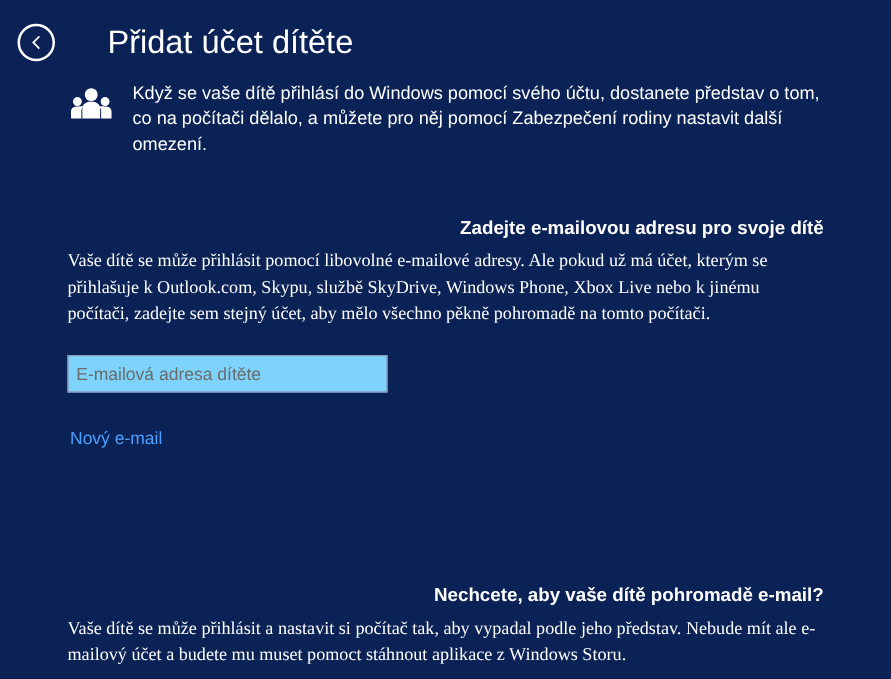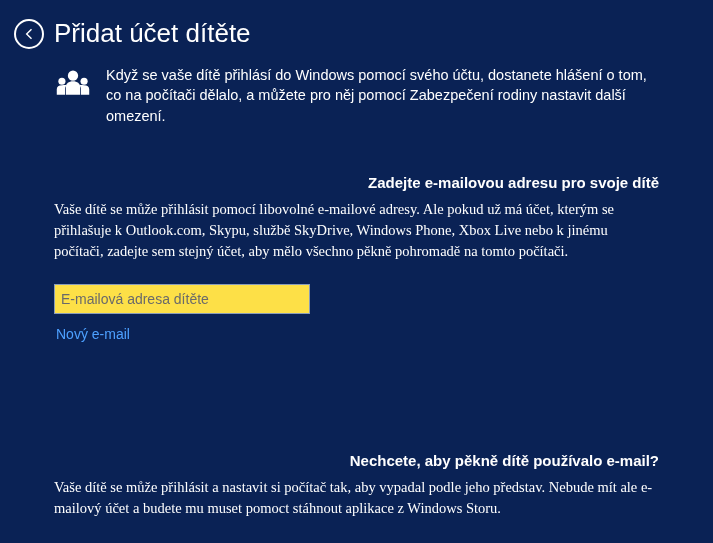--- a/index.html
+++ b/index.html
@@ -14,20 +14,21 @@
     color: #ffffff;
     font-family: "Segoe UI", Tahoma, sans-serif;
     font-size: 14px;
     overflow: hidden;
     position: relative;
   }
   .header {
     display: flex;
     align-items: center;
     padding: 18px 14px 10px 14px;
+    gap: 32px;
   }
   .back-btn {
     width: 30px;
     height: 30px;
     border: 2px solid #ffffff;
     border-radius: 50%;
     display: flex;
     align-items: center;
     justify-content: center;
     cursor: pointer;
@@ -77,38 +78,38 @@
   }
   .section-text {
     line-height: 1.45;
     font-size: 14.5px;
     font-family: Liberation Serif, serif;
   }
   .email-input {
     width: 256px;
     height: 30px;
     border: 1px solid #8a9db8;
-    background: #fde047;
+    background: #7dd3fc;
     color: #5a5a5a;
     font-size: 14px;
     padding: 4px 6px;
     margin-top: 22px;
     font-family: inherit;
     outline: none;
   }
   .email-input::placeholder {
     color: #6a6a6a;
   }
   .link {
     color: #4da0ff;
     cursor: pointer;
     display: inline-block;
   }
   .link.new-email {
-    margin-top: 12px;
+    margin-top: 28px;
     margin-left: 2px;
   }
 </style>
 </head>
 <body>
 
 <div class="header">
   <div class="back-btn">
     <svg viewBox="0 0 24 24">
       <path d="M15 4l-8 8 8 8 1.5-1.5L10 12l6.5-6.5z"></path>
@@ -121,29 +122,29 @@
   <div class="family-icon">
     <svg viewBox="0 0 48 48">
       <circle cx="24" cy="11" r="6.5" fill="#ffffff"></circle>
       <path d="M24 18c-5.5 0-9 3-9 7v10h18V25c0-4-3.5-7-9-7z" fill="#ffffff"></path>
       <circle cx="10" cy="18" r="4.5" fill="#ffffff"></circle>
       <path d="M10 23c-4 0-6.5 2-6.5 5v7H14v-8c0-2 2-4 2-4-1.5-0.5-3.5-0-6 0z" fill="#ffffff"></path>
       <circle cx="38" cy="18" r="4.5" fill="#ffffff"></circle>
       <path d="M38 23c4 0 6.5 2 6.5 5v7H34v-8c0-2-2-4-2-4 1.5-0.5 3.5-0 6 0z" fill="#ffffff"></path>
     </svg>
   </div>
-  <div class="intro-text">Když se vaše dítě přihlásí do Windows pomocí svého účtu, dostanete hlášení o tom, co na počítači dělalo, a můžete pro něj pomocí Zabezpečení rodiny nastavit další omezení.</div>
+  <div class="intro-text">Když se vaše dítě přihlásí do Windows pomocí svého účtu, dostanete představ o tom, co na počítači dělalo, a můžete pro něj pomocí Zabezpečení rodiny nastavit další omezení.</div>
 </div>
 
 <div class="section first">
   <div class="section-heading">Zadejte e-mailovou adresu pro svoje dítě</div>
   <div class="section-text">Vaše dítě se může přihlásit pomocí libovolné e-mailové adresy. Ale pokud už má účet, kterým se přihlašuje k Outlook.com, Skypu, službě SkyDrive, Windows Phone, Xbox Live nebo k jinému počítači, zadejte sem stejný účet, aby mělo všechno pěkně pohromadě na tomto počítači.</div>
   <input type="text" class="email-input" placeholder="E-mailová adresa dítěte" style="">
   <div>
     <span class="link new-email">Nový e-mail</span>
   </div>
 </div>
 
 <div class="section second">
-  <div class="section-heading">Nechcete, aby pěkně dítě používalo e-mail?</div>
+  <div class="section-heading">Nechcete, aby vaše dítě pohromadě e-mail?</div>
   <div class="section-text">Vaše dítě se může přihlásit a nastavit si počítač tak, aby vypadal podle jeho představ. Nebude mít ale e-mailový účet a budete mu muset pomoct stáhnout aplikace z Windows Storu.</div>
 
 </div>
 
 </body></html>

